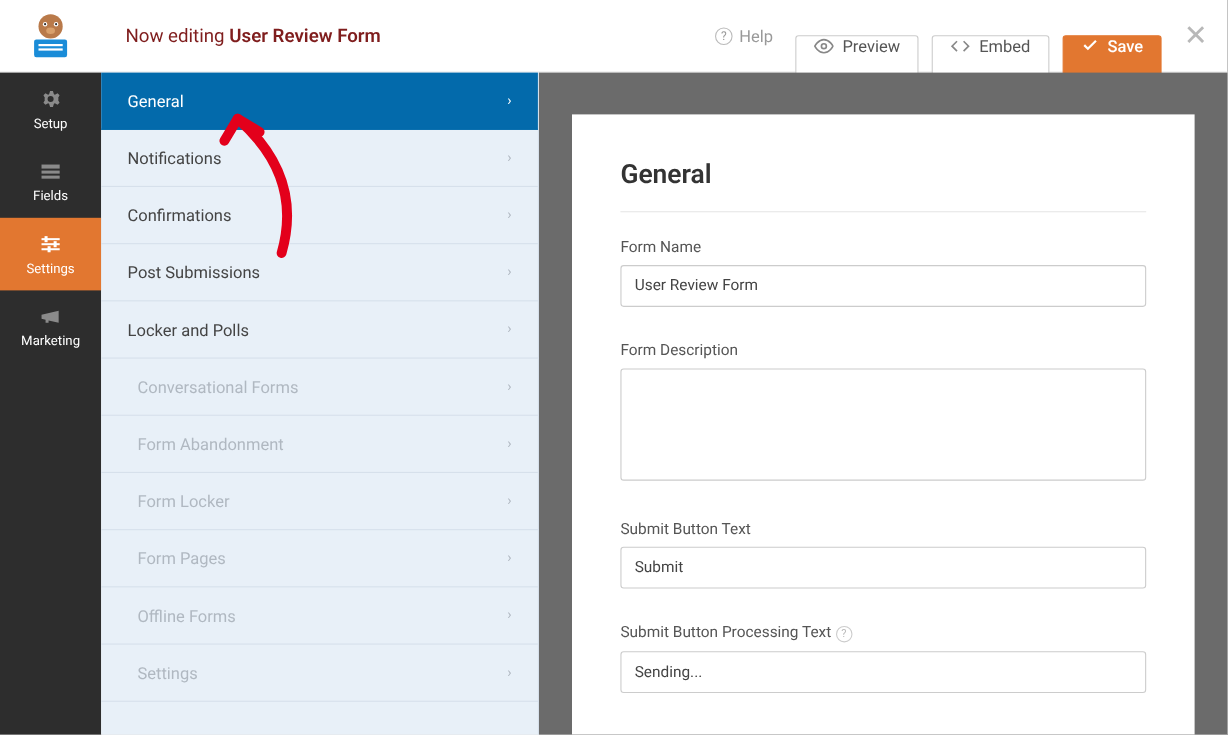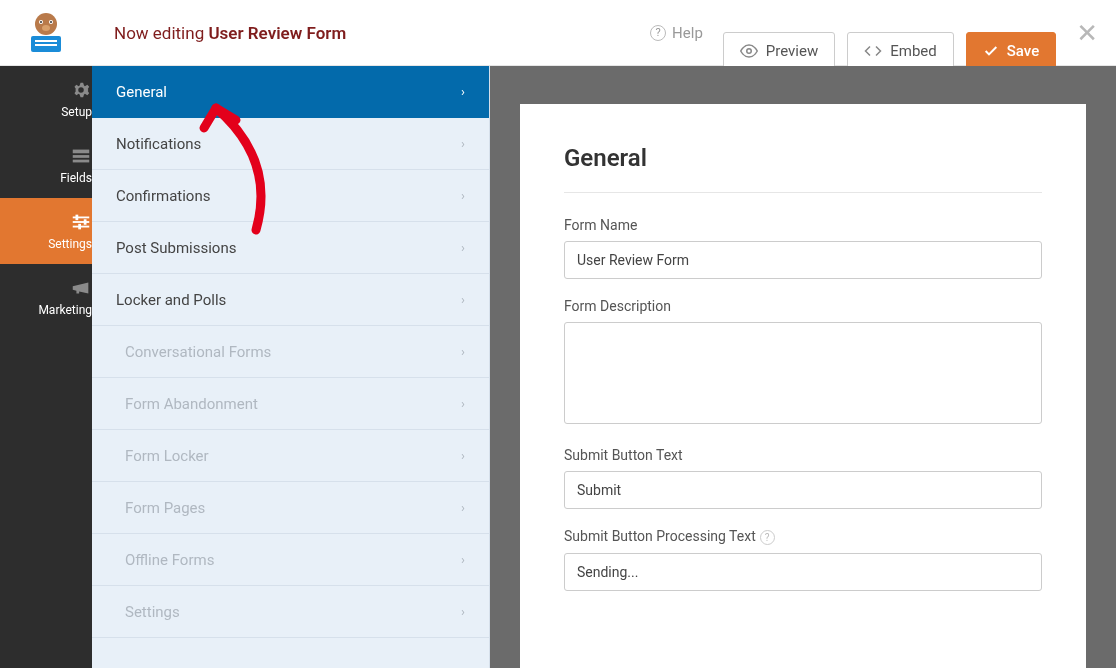--- a/index.html
+++ b/index.html
@@ -3,39 +3,39 @@
 <meta charset="utf-8">
 <style>
 * { margin:0; padding:0; box-sizing:border-box; font-family:-apple-system,BlinkMacSystemFont,"Segoe UI",Roboto,Helvetica,Arial,sans-serif; }
 body { width:1116px; height:668px; background:#fff; overflow:hidden; position:relative; }
 .topbar { height:66px; display:flex; align-items:center; border-bottom:1px solid #e6e6e6; }
 .logo { width:92px; display:flex; justify-content:center; align-items:center; }
 .editing { font-size:17px; color:#7f1d1d; flex:1; padding-left:22px; }
 .editing .bold { font-weight:600; }
 .top-actions { display:flex; align-items:center; gap:12px; padding-right:18px; }
 .help { display:flex; align-items:center; gap:6px; color:#999; font-size:15px; cursor:pointer; margin-right:8px; }
-.btn { height:38px; padding:0 16px; border:1px solid #ccc; background:#fff; border-radius:3px; display:flex; align-items:center; gap:8px; font-size:15px; color:#555; cursor:pointer;margin-top:36px; }
+.btn { height:38px; padding:0 16px; border:1px solid #ccc; background:#fff; border-radius:3px; display:flex; align-items:flex-start; gap:8px; font-size:15px; color:#555; cursor:pointer;margin-top:36px; }
 .btn.save { background:#e27730; border-color:#e27730; color:#fff; font-weight:500; }
 .close-x { color:#b8b8b8; font-size:26px; cursor:pointer; margin-left:8px; }
 .main { display:flex; height:602px; }
 .leftnav { width:92px; background:#2d2d2d; display:flex; flex-direction:column; }
-.nav-item { height:66px; display:flex; flex-direction:column; align-items:flex-end; justify-content:center; gap:4px; color:#fff; font-size:12px; cursor:pointer; }
+.nav-item { height:66px; display:flex; flex-direction:column; align-items:center; justify-content:center; gap:4px; color:#fff; font-size:12px; cursor:pointer; }
 .nav-item .ic { color:#8a8a8a; }
 .nav-item.active { background:#e27730; }
 .nav-item.active .ic { color:#fff; }
 .settings-list { width:398px; background:#e8f0f8; border-right:1px solid #d6e0eb; }
 .setting-item { height:52px; padding:0 24px; display:flex; align-items:center; justify-content:space-between; border-bottom:1px solid #d6e0eb; color:#444; font-size:15px; cursor:pointer; }
 .setting-item.active { background:#036aab; color:#fff; border-color:#036aab; }
 .setting-item.disabled { color:#b0b8c1;padding-left:33px; }
 .setting-item .chev { color:#b0b8c1; font-size:13px; }
 .setting-item.active .chev { color:#fff; }
 .canvas { flex:1; background:#6b6b6b; padding:38px 30px 0 30px; overflow:hidden; }
 .panel { background:#fff; height:100%; padding:40px 44px 0 44px; }
 .panel h1 { font-size:24px; font-weight:600; color:#333; padding-bottom:20px; border-bottom:1px solid #e6e6e6; margin-bottom:24px; }
-.field { margin-bottom:19px; }
+.field { margin-bottom:32px; }
 .field label { display:block; font-size:14px; color:#555; margin-bottom:8px; }
 .field input[type=text] { width:100%; height:38px; padding:0 12px; border:1px solid #ccc; border-radius:3px; font-size:14px; color:#444; }
 .field textarea { width:100%; height:102px; padding:10px 12px; border:1px solid #ccc; border-radius:3px; font-size:14px; resize:none; }
 .field .qm { display:inline-block; width:15px; height:15px; border:1px solid #ccc; border-radius:50%; color:#bbb; font-size:10px; text-align:center; line-height:14px; margin-left:4px; }
 .toggle-row { display:flex; align-items:center; gap:10px; font-size:14px; color:#444; }
 .toggle { width:36px; height:20px; background:#036aab; border-radius:10px; position:relative; cursor:pointer; }
 .toggle .knob { width:16px; height:16px; background:#fff; border-radius:50%; position:absolute; top:2px; right:2px; }
 
 .arrow { position:absolute; left:186px; top:80px; pointer-events:none; }
 </style>

